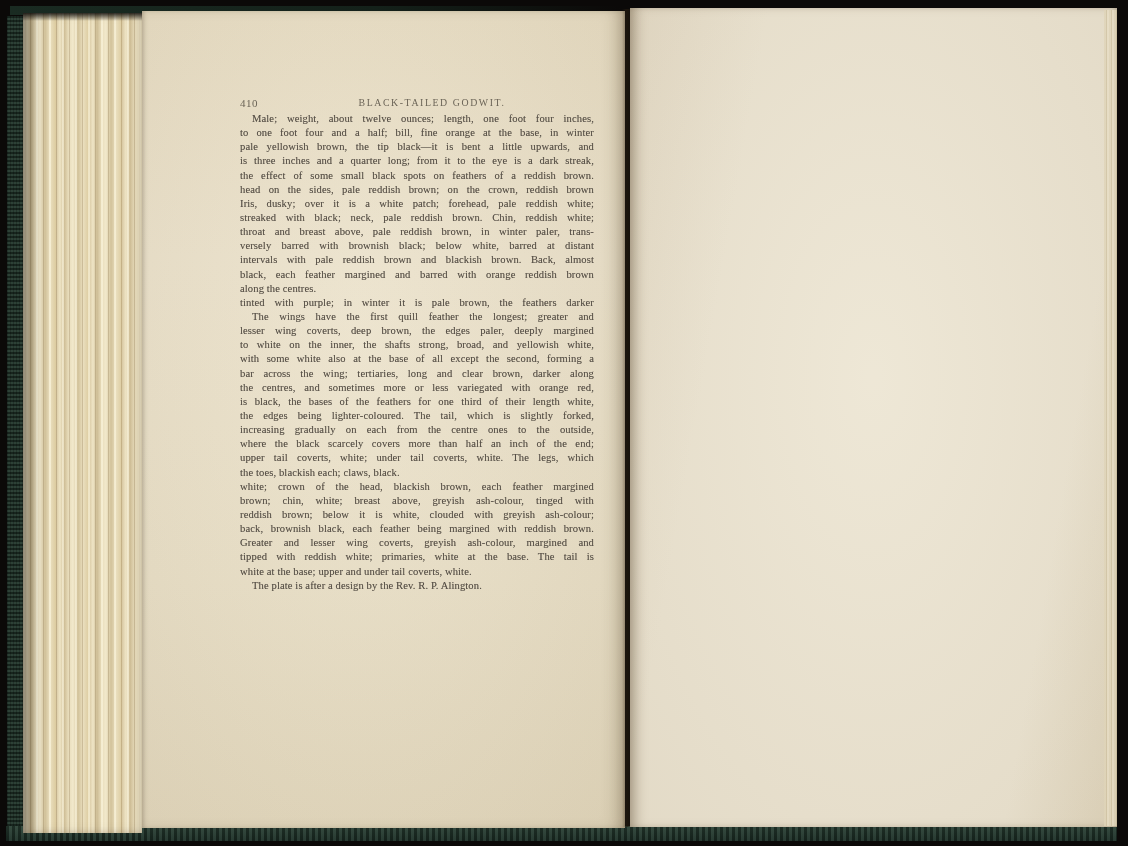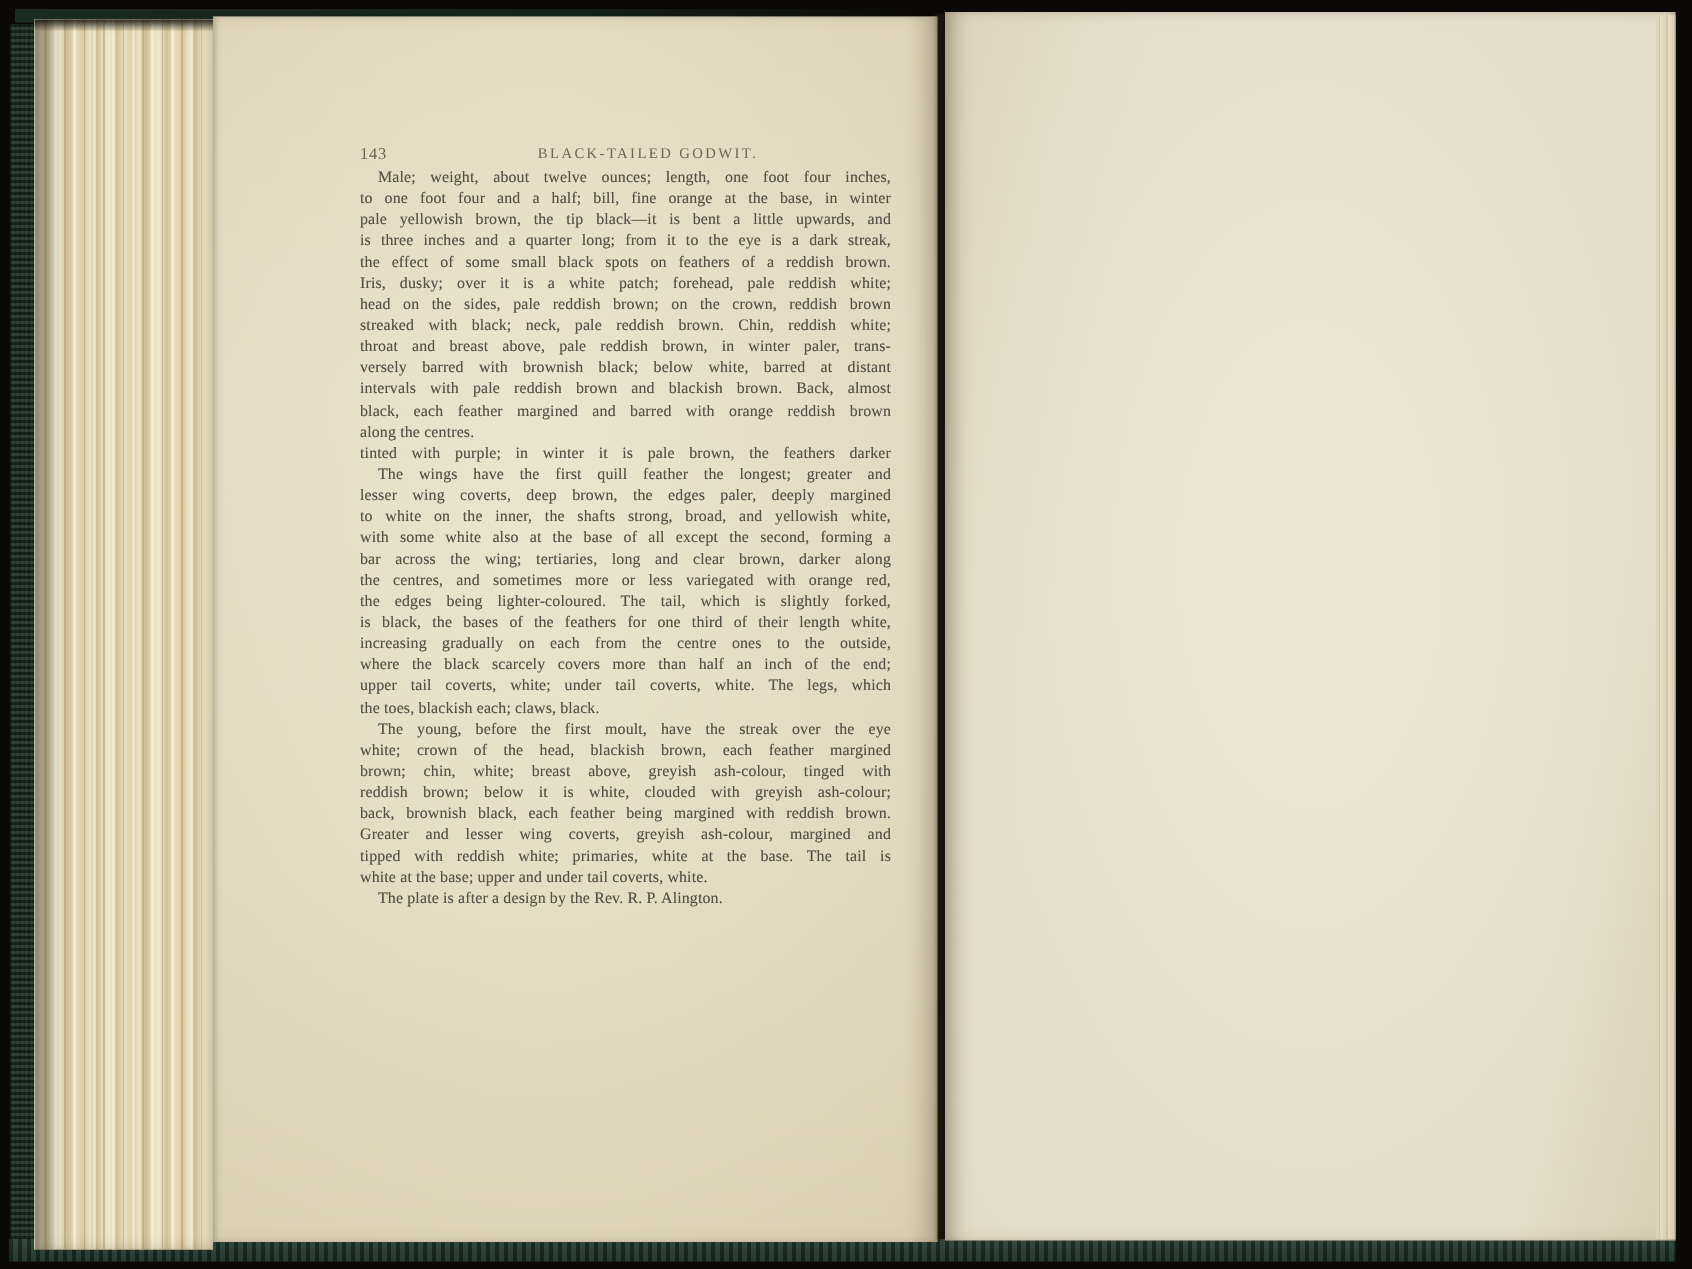--- a/index.html
+++ b/index.html
@@ -69,51 +69,50 @@
 
 <div class="scene">
   <div class="cover-top"></div>
   <div class="cover-left"></div>
   <div class="cover-bottom"></div>
 
   <div class="page-stack"></div>
 
   <div class="page page-left print">
     <div class="header-row">
-      <span class="pagenum">143</span>
+      <span class="pagenum">410</span>
       <span class="running-title">BLACK-TAILED GODWIT.</span>
     </div>
     <div class="text-body">
         <div class="line para-start">Male; weight, about twelve ounces; length, one foot four inches,</div>
         <div class="line">to one foot four and a half; bill, fine orange at the base, in winter</div>
         <div class="line">pale yellowish brown, the tip black—it is bent a little upwards, and</div>
         <div class="line">is three inches and a quarter long; from it to the eye is a dark streak,</div>
         <div class="line">the effect of some small black spots on feathers of a reddish brown.</div>
+        <div class="line">head on the sides, pale reddish brown; on the crown, reddish brown</div>
         <div class="line">Iris, dusky; over it is a white patch; forehead, pale reddish white;</div>
-        <div class="line">head on the sides, pale reddish brown; on the crown, reddish brown</div>
         <div class="line">streaked with black; neck, pale reddish brown.  Chin, reddish white;</div>
         <div class="line">throat and breast above, pale reddish brown, in winter paler, trans-</div>
         <div class="line">versely barred with brownish black; below white, barred at distant</div>
         <div class="line">intervals with pale reddish brown and blackish brown.  Back, almost</div>
         <div class="line">black, each feather margined and barred with orange reddish brown</div>
         <div class="line para-end">along the centres.</div>
         <div class="line">tinted with purple; in winter it is pale brown, the feathers darker</div>
         <div class="line para-start">The wings have the first quill feather the longest; greater and</div>
         <div class="line">lesser wing coverts, deep brown, the edges paler, deeply margined</div>
         <div class="line">to white on the inner, the shafts strong, broad, and yellowish white,</div>
         <div class="line">with some white also at the base of all except the second, forming a</div>
         <div class="line">bar across the wing; tertiaries, long and clear brown, darker along</div>
         <div class="line">the centres, and sometimes more or less variegated with orange red,</div>
+        <div class="line">is black, the bases of the feathers for one third of their length white,</div>
         <div class="line">the edges being lighter-coloured.  The tail, which is slightly forked,</div>
-        <div class="line">is black, the bases of the feathers for one third of their length white,</div>
         <div class="line">increasing gradually on each from the centre ones to the outside,</div>
         <div class="line">where the black scarcely covers more than half an inch of the end;</div>
         <div class="line">upper tail coverts, white; under tail coverts, white.  The legs, which</div>
         <div class="line para-end">the toes, blackish each; claws, black.</div>
-        <div class="line para-start">The young, before the first moult, have the streak over the eye</div>
         <div class="line">white; crown of the head, blackish brown, each feather margined</div>
         <div class="line">brown; chin, white; breast above, greyish ash-colour, tinged with</div>
         <div class="line">reddish brown; below it is white, clouded with greyish ash-colour;</div>
         <div class="line">back, brownish black, each feather being margined with reddish brown.</div>
         <div class="line">Greater and lesser wing coverts, greyish ash-colour, margined and</div>
         <div class="line">tipped with reddish white; primaries, white at the base.  The tail is</div>
         <div class="line para-end">white at the base; upper and under tail coverts, white.</div>
         <div class="line para-start para-end">The plate is after a design by the Rev. R. P. Alington.</div>
       </div>
   </div>

